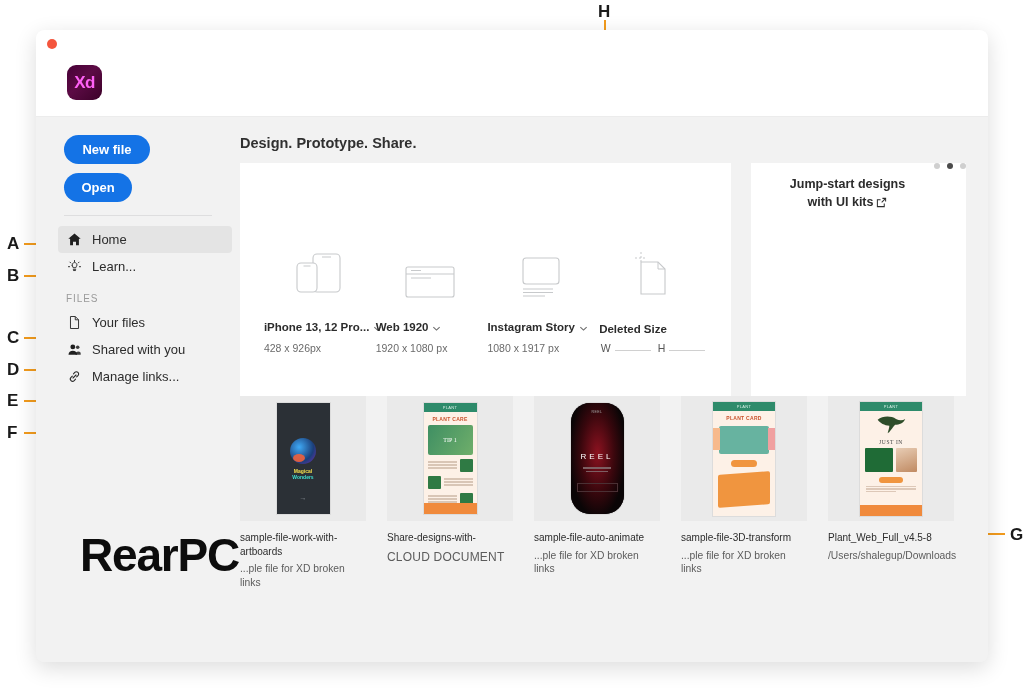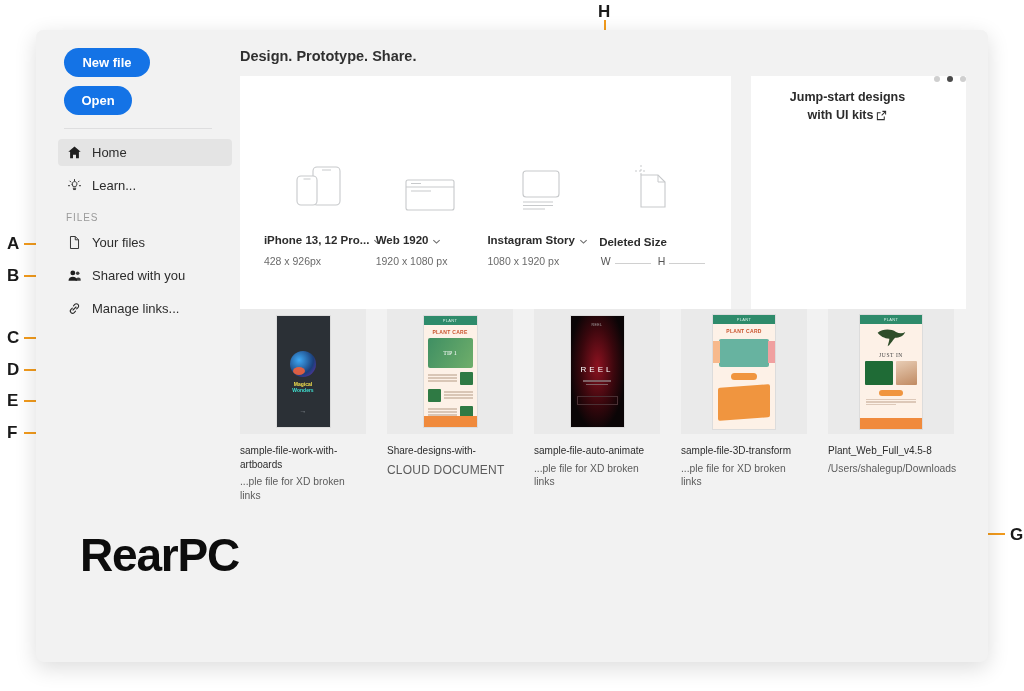--- a/index.html
+++ b/index.html
@@ -95,21 +95,21 @@
   .side-divider {
     margin: 13px 28px 10px 28px;
     height: 1px;
     background: #dededf;
   }
   .nav-item {
     display: flex;
     align-items: center;
     gap: 9px;
     height: 27px;
-    margin: 6px 8px 0 22px;
+    margin: 0 8px 0 22px;
     padding: 0 8px;
     border-radius: 4px;
     cursor: pointer;
     color: #2c2c2c;
     font-size: 13px;
   }
   .nav-item.active { background: #e4e4e4; }
   .nav-icon { width: 17px; height: 17px; display: inline-flex; align-items: center; justify-content: center; flex: none; }
   .nav-icon svg { display: block; }
   .files-head {
@@ -338,21 +338,21 @@
   .tbody{background:#fdf1e7;height:100%;padding:4px 4px 0 4px;}
   .t-h{font-size:5px;font-weight:700;color:#c9522c;text-align:center;letter-spacing:.3px;margin-bottom:3px;}
   .t-hero{height:30px;background:linear-gradient(120deg,#3f8f63,#6fae6a);border-radius:2px;display:flex;align-items:center;justify-content:center;}
   .t-hero span{font-size:6px;color:#fff;font-family:"Liberation Serif",serif;}
   .t-row{display:flex;gap:3px;align-items:center;margin-top:4px;}
   .t-thumbsq{width:13px;height:13px;background:#2f7a44;border-radius:1px;flex:none;}
   .t-lines{flex:1;}
   .t-lines i{display:block;height:1.5px;background:#d9c6b6;margin-bottom:1.5px;}
   .t-cta{position:absolute;left:0;right:0;bottom:0;height:11px;background:#f08a3c;}
 
-  .t3 { background:#0b0708; position:relative; }
+  .t3 { background:#0b0708; position:relative;border-radius:19px; }
   .t3-glow{position:absolute;inset:0;background:radial-gradient(ellipse at 50% 45%, #8c1220 0%, #3a070d 45%, #0a0506 75%);}
   .t3-title{position:absolute;left:0;right:0;top:44%;text-align:center;font-size:8px;letter-spacing:3px;color:#fff;font-weight:400;}
   .t3-sub{position:absolute;left:6px;right:6px;top:58%;}
   .t3-sub i{display:block;height:1.3px;background:#7d5f63;margin:0 auto 2px;width:70%;}
   .t3-btn{position:absolute;left:6px;right:6px;bottom:22px;height:9px;border:1px solid #4a3034;}
   .t3-nav{position:absolute;left:0;right:0;top:6px;height:6px;display:flex;align-items:center;justify-content:center;}
   .t3-nav span{font-size:3.5px;color:#aaa;letter-spacing:.5px;}
 
   .t4-hero{height:28px;background:#67b3a0;border-radius:2px;margin:5px 6px;}
   .t4-sidel{position:absolute;left:0;top:26px;width:7px;height:22px;background:#f7b98c;}
@@ -409,20 +409,26 @@
   <div class="anno-line anno-h" style="left:972px; top:533px; width:33px;"></div>
 
   <div class="anno-letter" style="left:598px; top:2px;">H</div>
   <div class="anno-line anno-v" style="left:604px; top:20px; height:204px;"></div>
   <div class="anno-line anno-h" style="left:288px; top:222px; width:412px;"></div>
   <div class="anno-line anno-v" style="left:288px; top:214px; height:9px;"></div>
   <div class="anno-line anno-v" style="left:698px; top:214px; height:9px;"></div>
 
   <div id="window">
 
+    <div id="titlebar">
+      <div class="traffic-dot"></div>
+      <div class="xd-logo">
+        <span>Xd</span>
+      </div>
+    </div>
 
     <div id="body-area">
 
       <div id="sidebar">
         <button id="btn-new" class="side-btn">New file</button>
         <button id="btn-open" class="side-btn">Open</button>
         <div class="side-divider"></div>
 
         <div class="nav-item active">
           <span class="nav-icon">
@@ -538,21 +544,21 @@
                   </svg>
                 </div>
                 <div class="preset-name">
                   <span>Instagram Story</span>
                   <span class="chev">
                     <svg width="9" height="9" viewBox="0 0 10 10" fill="none" stroke="#6b6b6b" stroke-width="1.2">
                         <path d="M1.5 3.5 5 6.8 8.5 3.5"></path>
                       </svg>
                   </span>
                 </div>
-                <div class="preset-size">1080 x 1920 px</div>
+                <div class="preset-size">1080 x 1917 px</div>
               </div>
 
               <div class="preset">
                 <div class="preset-art">
                   <svg width="56" height="58" viewBox="0 0 56 58" fill="none" stroke="#c7c9cb" stroke-width="1.1">
                     <path d="M16 14h17l7 7v25H16z"></path>
                     <path d="M33 14v7h7" stroke-width="1"></path>
                     <path d="M16 4v10M10 10h12" stroke-width="1" stroke-dasharray="2 2"></path>
                   </svg>
                 </div>

